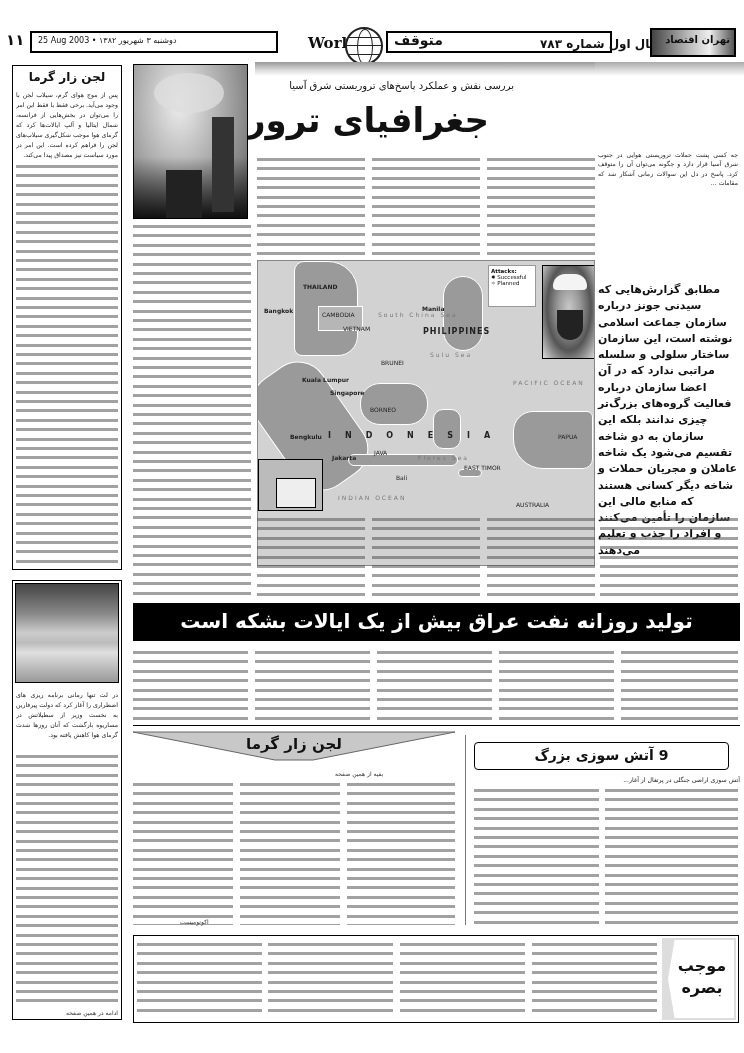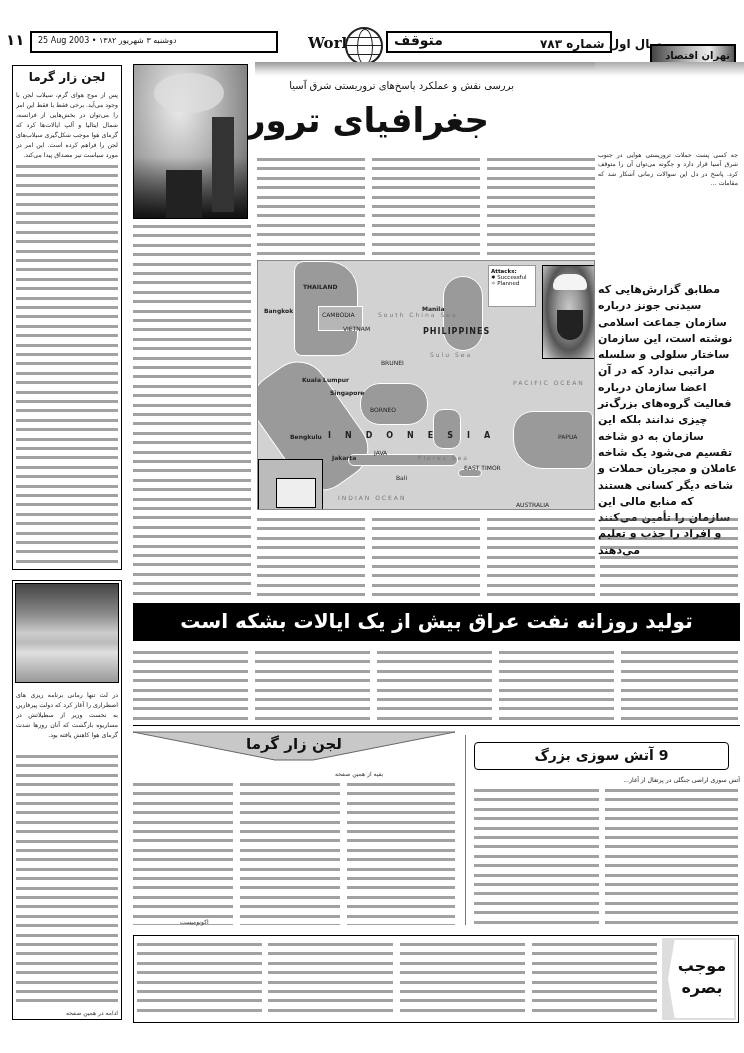--- a/index.html
+++ b/index.html
@@ -14,21 +14,21 @@
   .page-num { position:absolute; left:6px; top:31px; font-size:15px; font-weight:bold; }
   .date-text { position:absolute; left:38px; top:36px; font-size:8px; }
   .world-text { position:absolute; left:308px; top:34px; font-family:"DejaVu Serif", serif; font-weight:bold; font-size:15px; }
   .globe { position:absolute; left:345px; top:27px; width:38px; height:38px; border:2px solid #222; border-radius:50%; background:#fff; }
   .globe::before { content:""; position:absolute; left:10px; top:0; width:14px; height:34px; border:1.5px solid #222; border-radius:50%; }
   .globe::after { content:""; position:absolute; left:0; top:16px; width:34px; height:0; border-top:1.5px solid #222; }
   .globe .lat1, .globe .lat2 { position:absolute; left:2px; width:30px; border-top:1.5px solid #222; }
   .globe .lat1 { top:8px; } .globe .lat2 { top:25px; }
   .donya-text { position:absolute; left:394px; top:32px; font-size:14px; font-weight:bold; }
   .issue-text { position:absolute; left:540px; top:37px; font-size:12px;font-weight:bold; }
-  .logo-box { position:absolute; left:650px; top:44px; width:86px; height:21px; border:2px solid #000;
+  .logo-box { position:absolute; left:650px; top:28px; width:86px; height:29px; border:2px solid #000;
     background: linear-gradient(90deg, #444 0%, #bbb 45%, #eee 70%, #555 100%); }
   .logo-text { position:absolute; right:4px; top:4px; font-size:10px; font-weight:bold; color:#111; }
 
   
   .gray-band { position:absolute; left:255px; top:62px; width:340px; height:14px;
     background: linear-gradient(180deg, #999 0%, #ddd 60%, #fff 100%); }
   .gray-band-right { position:absolute; left:595px; top:62px; width:149px; height:14px;
     background: linear-gradient(180deg, #aaa 0%, #ddd 60%, #fff 100%); }
 
   .kicker { position:absolute; right:230px; top:80px; font-size:10px; direction:rtl; }
@@ -53,21 +53,21 @@
       radial-gradient(ellipse at 40% 25%, #eee 0%, #bbb 35%, #888 70%, #555 100%); }
   .wtc-tower1 { position:absolute; left:78px; top:52px; width:22px; height:95px; background:#333; }
   .wtc-tower2 { position:absolute; left:32px; top:105px; width:36px; height:48px; background:#222; }
   .wtc-smoke { position:absolute; left:20px; top:8px; width:70px; height:40px; border-radius:50%; background:#ddd; opacity:0.8; }
 
   .photo-beach { left:15px; top:583px; width:104px; height:100px;
     background:
       linear-gradient(180deg, #444 0%, #888 30%, #ccc 50%, #bbb 60%, #e0e0e0 70%, #999 100%); }
 
   
-  .map { position:absolute; left:257px; top:260px; width:338px; height:250px; background:#d2d2d2; border:1px solid #888; overflow:hidden; }
+  .map { position:absolute; left:257px; top:260px; width:338px; height:306px; background:#d2d2d2; border:1px solid #888; overflow:hidden; }
   .land { position:absolute; background:#9a9a9a; border:1px solid #fff; }
   .map-label { position:absolute; font-size:6px; color:#222; font-weight:bold; }
   .map-label.sea { color:#777; font-weight:normal; letter-spacing:2px; }
   .legend-box { position:absolute; left:230px; top:4px; width:48px; height:42px; background:#fff; border:1px solid #999; font-size:5.5px; padding:2px; }
   .mugshot { position:absolute; left:284px; top:4px; width:54px; height:94px; border:1px solid #000;
     background: radial-gradient(ellipse at 50% 45%, #c8c8c8 0%, #999 30%, #555 60%, #ddd 100%); }
   .mug-cap { position:absolute; left:10px; top:8px; width:34px; height:16px; background:#f4f4f4; border-radius:12px 12px 4px 4px; }
   .mug-beard { position:absolute; left:14px; top:44px; width:26px; height:30px; background:#222; border-radius:0 0 14px 14px; }
   .inset { position:absolute; left:0; top:198px; width:65px; height:52px; background:#bbb; border:1px solid #000; }
   .inset-inner { position:absolute; left:17px; top:18px; width:40px; height:30px; border:1px solid #000; background:#eee; }

